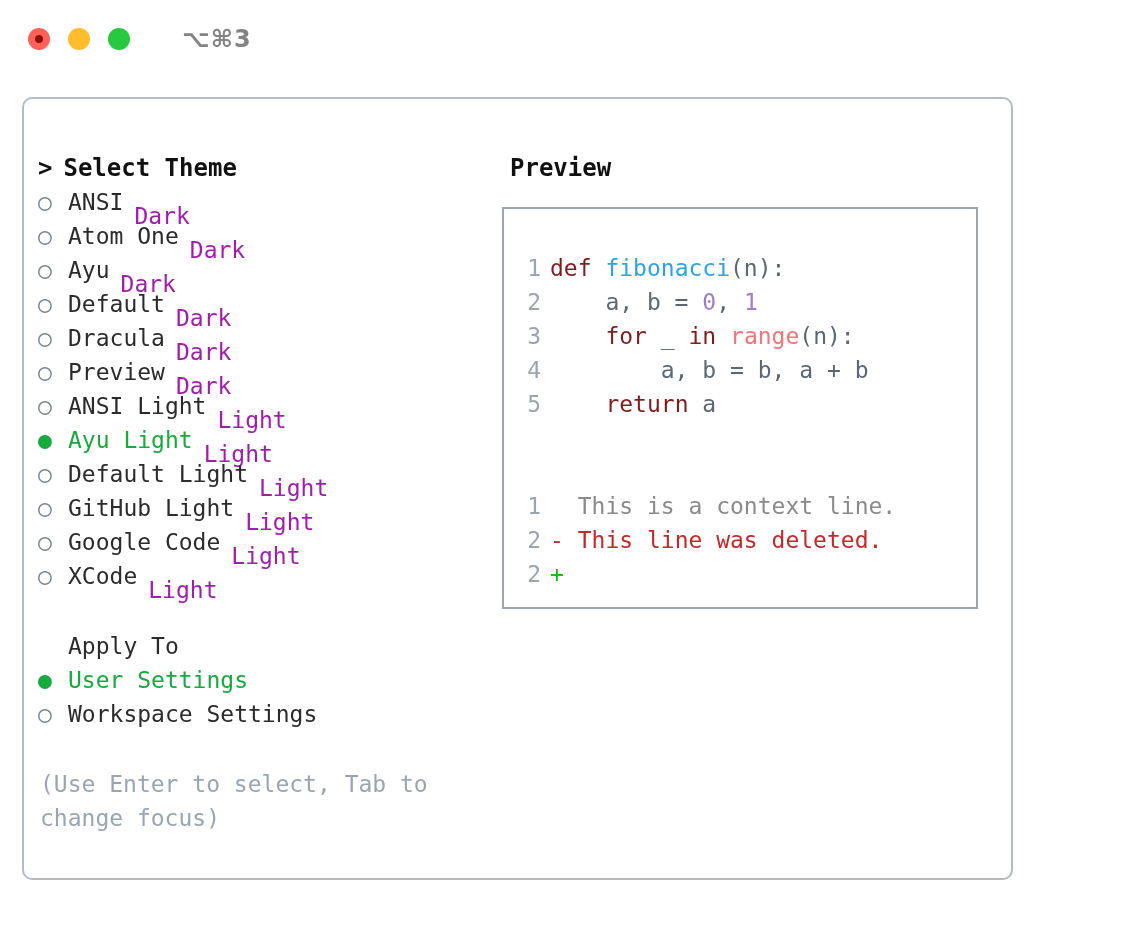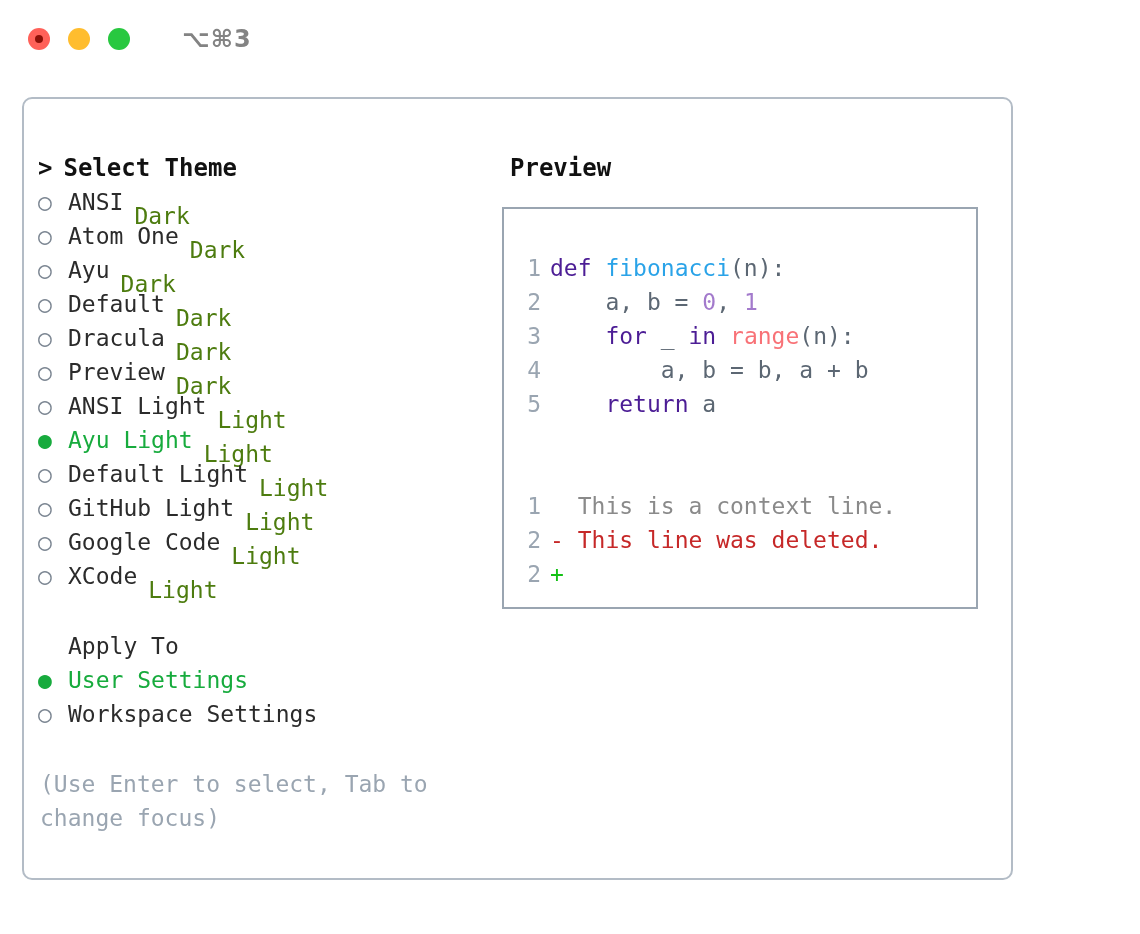--- a/index.html
+++ b/index.html
@@ -113,21 +113,21 @@
     width: 21px;
     margin-right: 9px;
     text-align: left;
     flex: 0 0 auto;
   }
   .bullet-empty { color: #7e8894; }
   .bullet-filled { color: #17ab3d; }
 
   .item-label { color: #2b2b2b; }
   .item-label.selected { color: #17ab3d; }
-  .item-tag { color: #4d7c0f; margin-left: 11px; margin-top: 27px; }
+  .item-tag { color: #a21caf; margin-left: 11px; margin-top: 27px; }
 
   .section-title {
     color: #2b2b2b;
     font-size: 23px;
     padding-left: 30px;
   }
   .spacer-lg { height: 36px; }
 
   .hint {
     color: #9aa5b1;
@@ -176,21 +176,21 @@
     width: 46px;
     text-align: right;
     color: #9aa5b1;
     flex: 0 0 auto;
     padding-right: 9px;
     box-sizing: border-box;
   }
   .code-text { white-space: pre; }
   .blank-line { height: 34px; }
 
-  .tok-kw    { color: #4c1d95; }
+  .tok-kw    { color: #7f1d1d; }
   .tok-fn    { color: #2aa3e8; }
   .tok-punc  { color: #5c6773; }
   .tok-ident { color: #5c6773; }
   .tok-num   { color: #a37acc; }
   .tok-builtin { color: #f87277; text-align: right; }
 
   .diff-context { color: #8a8a8a; }
   .diff-del     { color: #c62828; }
   .diff-add     { color: #13c115; }
 </style>

